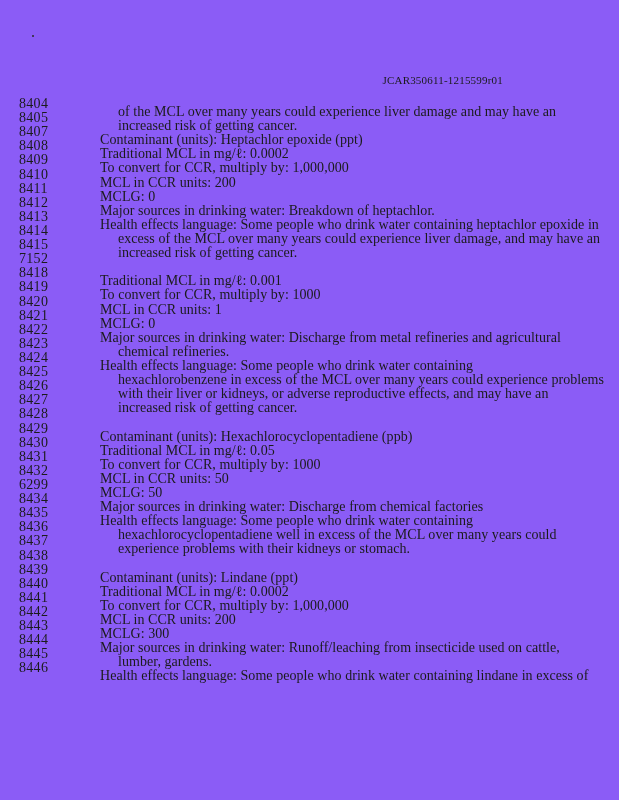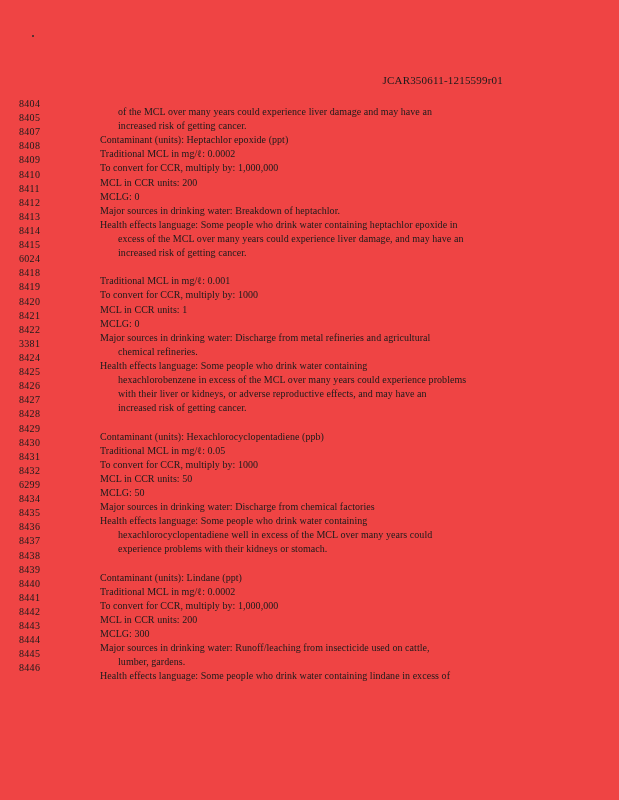--- a/index.html
+++ b/index.html
@@ -4,21 +4,21 @@
 <style>
   html, body {
     margin: 0;
     padding: 0;
     background: #ffffff;
   }
   .page {
     position: relative;
     width: 619px;
     height: 800px;
-    background: #ef4444;
+    background: #8b5cf6;
     overflow: hidden;
     font-family: "Liberation Serif", "DejaVu Serif", serif;
     color: #1b1b1b;
     -webkit-font-smoothing: antialiased;
   }
   .scan-artifact-dot {
     position: absolute;
     left: 32px;
     top: 35px;
     width: 2px;
@@ -39,21 +39,21 @@
   }
   .lines {
     position: absolute;
     top: 97px;
     left: 0;
     right: 0;
   }
   .doc-line {
     position: relative;
     height: 14.12px;
-    font-size: 10px;
+    font-size: 14px;
     line-height: 14px;
   }
   .line-num {
     position: absolute;
     left: 19px;
     top: 0;
     letter-spacing: 0.3px;
   }
   .line-text {
     position: absolute;
@@ -111,21 +111,21 @@
       </div>
       <div class="doc-line">
         <span class="line-num">8414</span>
         <span class="line-text indent">excess of the MCL over many years could experience liver damage, and may have an</span>
       </div>
       <div class="doc-line">
         <span class="line-num">8415</span>
         <span class="line-text indent">increased risk of getting cancer.</span>
       </div>
       <div class="doc-line">
-        <span class="line-num">6024</span>
+        <span class="line-num">7152</span>
       </div>
       <div class="doc-line">
         <span class="line-num">8418</span>
         <span class="line-text">Traditional MCL in mg/ℓ:  0.001</span>
       </div>
       <div class="doc-line">
         <span class="line-num">8419</span>
         <span class="line-text">To convert for CCR, multiply by:  1000</span>
       </div>
       <div class="doc-line">
@@ -134,21 +134,21 @@
       </div>
       <div class="doc-line">
         <span class="line-num">8421</span>
         <span class="line-text">MCLG:  0</span>
       </div>
       <div class="doc-line">
         <span class="line-num">8422</span>
         <span class="line-text">Major sources in drinking water:  Discharge from metal refineries and agricultural</span>
       </div>
       <div class="doc-line">
-        <span class="line-num">3381</span>
+        <span class="line-num">8423</span>
         <span class="line-text indent">chemical refineries.</span>
       </div>
       <div class="doc-line">
         <span class="line-num">8424</span>
         <span class="line-text">Health effects language:  Some people who drink water containing</span>
       </div>
       <div class="doc-line">
         <span class="line-num">8425</span>
         <span class="line-text indent">hexachlorobenzene in excess of the MCL over many years could experience problems</span>
       </div>

